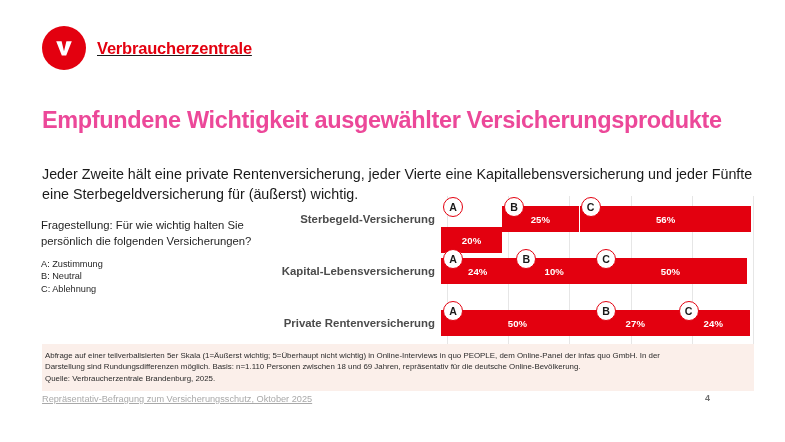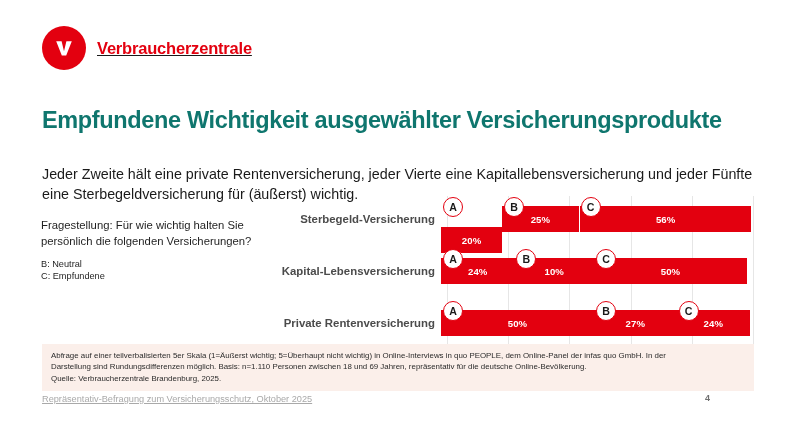--- a/index.html
+++ b/index.html
@@ -44,21 +44,21 @@
     white-space: nowrap;
   }
 
   
   #page-title {
     position: absolute;
     left: 42px;
     top: 107px;
     font-size: 23.5px;
     font-weight: bold;
-    color: #0f766e;
+    color: #ec4899;
     letter-spacing: -0.35px;
     white-space: nowrap;
   }
 
   
   #subtitle {
     position: absolute;
     left: 42px;
     top: 152px;
     width: 715px;
@@ -168,21 +168,21 @@
     box-sizing: border-box;
   }
 
   
   #footnote {
     position: absolute;
     left: 42px;
     top: 344px;
     width: 712px;
     background: #FBEFEA;
-    padding: 6px 9px 7px 9px;
+    padding: 6px 9px 7px 3px;
     box-sizing: border-box;
   }
   .footnote-line {
     font-size: 7.9px;
     line-height: 11.4px;
     color: #2b2b2b;
   }
 
   
   #footer-text {
@@ -214,22 +214,23 @@
   <div id="logo-text">Verbraucherzentrale</div>
 </div>
 
 <div id="page-title">Empfundene Wichtigkeit ausgewählter Versicherungsprodukte</div>
 
 <div id="subtitle">Jeder Zweite hält eine private Rentenversicherung, jeder Vierte eine Kapitallebensversicherung und jeder Fünfte eine Sterbegeldversicherung für (äußerst) wichtig.</div>
 
 <div id="question-block">
   <div id="question-text">Fragestellung: Für wie wichtig halten Sie persönlich die folgenden Versicherungen?</div>
   <div id="legend-list">
+    <div class="legend-line">A: Zustimmung</div>
     <div class="legend-line">B: Neutral</div>
-    <div class="legend-line">C: Empfundene</div>
+    <div class="legend-line">C: Ablehnung</div>
   </div>
 </div>
 
 <div id="chart">
   <div id="gridlines">
       <div class="gridline" style="left: 0px;"></div>
       <div class="gridline" style="left: 61.2px;"></div>
       <div class="gridline" style="left: 122.4px;"></div>
       <div class="gridline" style="left: 183.6px;"></div>
       <div class="gridline" style="left: 244.8px;"></div>

